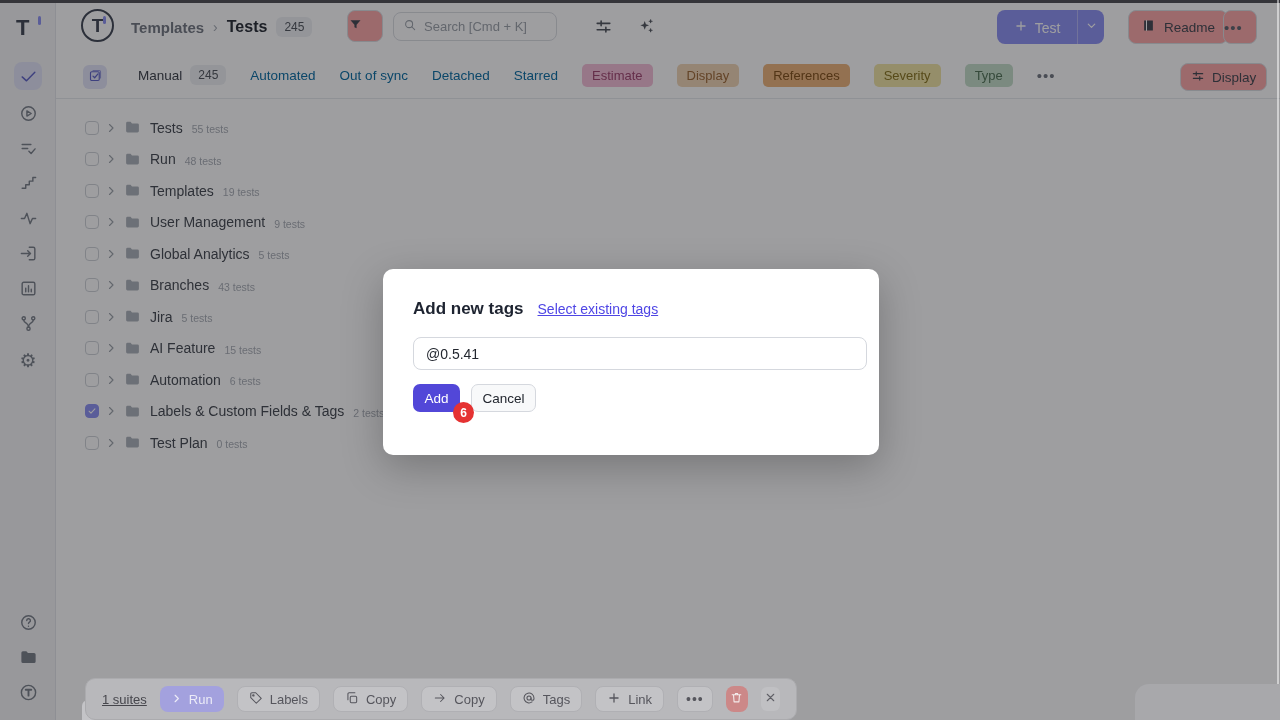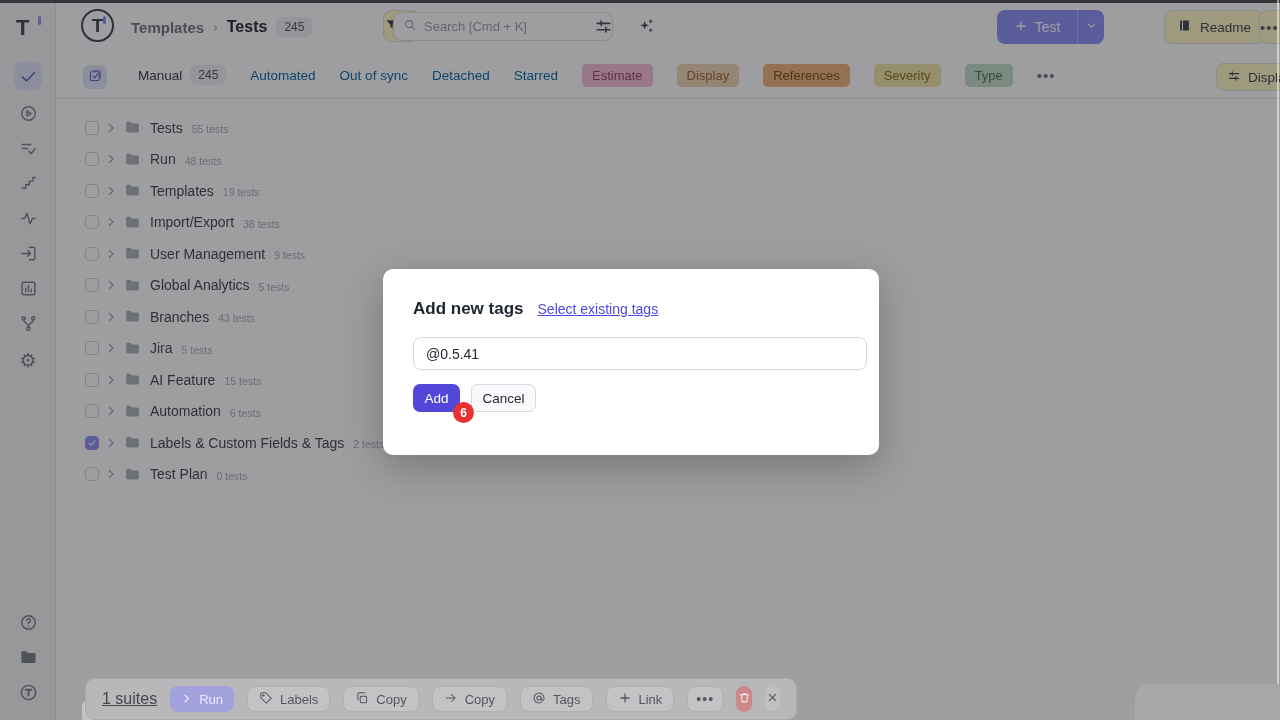--- a/index.html
+++ b/index.html
@@ -21,28 +21,28 @@
 
   
   .hdr { position:absolute; left:56px; top:3px; width:1224px; height:49px; background:#fff; display:flex; align-items:center; }
   .brand-circle { position:absolute; left:25px; top:6px; width:33px; height:33px; border:2px solid #3c4250; border-radius:50%; display:flex; align-items:center; justify-content:center; font-weight:700; font-size:19px; color:#3c4250; }
   .brand-circle i { position:absolute; right:6px; top:5px; width:3px; height:8px; background:#8b8ff3; border-radius:2px; }
   .crumb { position:absolute; left:75px; top:14px; display:flex; align-items:center; gap:9px; font-size:15px; }
   .crumb .app-name { color:#6e747e; font-weight:600; }
   .crumb .sep { color:#a2a8b1; font-size:14px; }
   .crumb .page { color:#21262f; font-weight:700; font-size:16px; }
   .pill-count { background:#eef0f3; color:#4b5058; font-size:12px; font-weight:500; border-radius:6px; padding:3px 8px; }
-  .icon-btn { border:1px solid #d9dce1; background:#fef9c3; border-radius:8px; display:flex; align-items:center; justify-content:flex-start; color:#3e434c; cursor:pointer;margin-left:36px; }
+  .icon-btn { border:1px solid #d9dce1; background:#fca5a5; border-radius:8px; display:flex; align-items:center; justify-content:flex-start; color:#3e434c; cursor:pointer; }
   .funnel-btn { position:absolute; left:291px; top:7px; width:36px; height:32px; }
-  .search { position:absolute; left:337px; top:9px; width:220px; height:29px; border:1px solid #d9dce1; border-radius:8px; display:flex; align-items:center; padding:0 9px; gap:7px; color:#9aa0a8; background:#fff; }
+  .search { position:absolute; left:337px; top:9px; width:164px; height:29px; border:1px solid #d9dce1; border-radius:8px; display:flex; align-items:center; padding:0 9px; gap:7px; color:#9aa0a8; background:#fff; }
   .search input { border:none; outline:none; width:130px; font-size:13px; color:#4b5058; background:transparent; font-family:"Liberation Sans",sans-serif; }
   .search input::placeholder { color:#9aa0a8; }
   .hdr-ic { position:absolute; top:14px; color:#4b5058; cursor:pointer; }
   .test-btn { position:absolute; left:941px; top:7px; width:107px; height:34px; background:#8b8ff3; border-radius:8px; display:flex; align-items:center; color:#fff; font-size:14px; font-weight:500; cursor:pointer; }
-  .test-btn .main { flex:1; display:flex; align-items:center; justify-content:center; gap:7px; }
+  .test-btn .main { flex:1; display:flex; align-items:flex-end; justify-content:center; gap:7px; }
   .test-btn .chev { width:27px; height:100%; border-left:1px solid rgba(255,255,255,.35); display:flex; align-items:center; justify-content:center; }
   .readme-btn { position:absolute; left:1072px; top:7px; height:34px; padding:0 12px; gap:8px; font-size:13.5px; font-weight:500; }
   .dots-btn { position:absolute; left:1167px; top:7px; width:34px; height:34px; font-size:15px; letter-spacing:1px; color:#5a606a; }
 
   
   .filterbar { position:absolute; left:56px; top:52px; width:1224px; height:47px; background:#fff; border-bottom:1px solid #e6e8ec; display:flex; align-items:center; }
   .selall { position:absolute; left:27px; top:13px; width:24px; height:24px; background:#e2e4f8; border-radius:6px; color:#5b5fc7; display:flex; align-items:center; justify-content:center; cursor:pointer; }
   .selall svg { width:15px; height:15px; }
   .tabs { position:absolute; left:82px; top:0; height:100%; display:flex; align-items:center; gap:24px; }
   .tab { font-size:13.5px; color:#0369a1; cursor:pointer; display:flex; align-items:center; gap:8px; }
@@ -64,21 +64,21 @@
   .t-name { font-size:14px; color:#3f444c; margin-right:9px; }
   .t-count { font-size:10.5px; color:#a6abb3; padding-top:3px; }
 
   
   .overlay { position:absolute; inset:0; background:rgba(25,25,28,0.42); z-index:50; }
   .edge-line { position:absolute; right:1px; top:0; width:2px; height:720px; background:rgba(255,255,255,0.5); z-index:55; }
   .corner-widget { position:absolute; left:1135px; top:684px; width:220px; height:60px; background:#a8a8ab; border-radius:14px; z-index:55; cursor:pointer; }
 
   
   .actionbar { position:absolute; left:85px; top:678px; width:712px; height:42px; background:#b8b8bb; border:1px solid #ababae; border-radius:10px; z-index:60; display:flex; align-items:center; padding:0 16px; gap:13px; }
-  .ab-suites { font-size:16px; color:#46464c; text-decoration:underline; cursor:pointer; white-space:nowrap; }
+  .ab-suites { font-size:13px; color:#46464c; text-decoration:underline; cursor:pointer; white-space:nowrap; }
   .ab-btn { height:26px; border:1px solid #b0b0b4; background:#c3c3c6; color:#56565d; border-radius:8px; display:flex; align-items:center; justify-content:center; gap:7px; font-size:13px; padding:0 11px; cursor:pointer; white-space:nowrap; }
   .ab-btn svg { width:14px; height:14px; }
   .ab-run { background:#a3a1de; border:none; color:#ebebf7; font-weight:500; }
   .ab-more { padding:0 8px; letter-spacing:1px; font-size:14px; }
   .ab-trash { background:#cc8888; border:none; color:#f4ecec; width:27px; padding:0; }
   .ab-close { margin-left:auto; width:24px; height:24px; background:#c0c0c3; border-radius:6px; display:flex; align-items:center; justify-content:center; color:#5f5f66; cursor:pointer; }
   .ab-close svg { width:13px; height:13px; stroke-width:2; }
   .cmd-hint { position:absolute; left:82px; top:700px; width:30px; height:26px; background:#c4c4c7; border-radius:6px; z-index:59; display:flex; justify-content:center; font-size:16px; color:#74747a; }
 
   
@@ -302,35 +302,20 @@
         <span class="t-chev">
           <svg viewBox="0 0 24 24">
             <path d="M9 5l7 7-7 7"></path>
           </svg>
         </span>
         <span class="t-folder">
           <svg viewBox="0 0 24 24">
             <path d="M3 6a2 2 0 0 1 2-2h4.3l2 2.2H19a2 2 0 0 1 2 2V17a2 2 0 0 1-2 2H5a2 2 0 0 1-2-2V6z" fill="currentColor" stroke="none"></path>
           </svg>
         </span>
-        <span class="t-name">Import/Export</span>
-        <span class="t-count">38 tests</span>
-      </div>
-    <div class="trow">
-        <span class="cbx"></span>
-        <span class="t-chev">
-          <svg viewBox="0 0 24 24">
-            <path d="M9 5l7 7-7 7"></path>
-          </svg>
-        </span>
-        <span class="t-folder">
-          <svg viewBox="0 0 24 24">
-            <path d="M3 6a2 2 0 0 1 2-2h4.3l2 2.2H19a2 2 0 0 1 2 2V17a2 2 0 0 1-2 2H5a2 2 0 0 1-2-2V6z" fill="currentColor" stroke="none"></path>
-          </svg>
-        </span>
         <span class="t-name">User Management</span>
         <span class="t-count">9 tests</span>
       </div>
     <div class="trow">
         <span class="cbx"></span>
         <span class="t-chev">
           <svg viewBox="0 0 24 24">
             <path d="M9 5l7 7-7 7"></path>
           </svg>
         </span>

